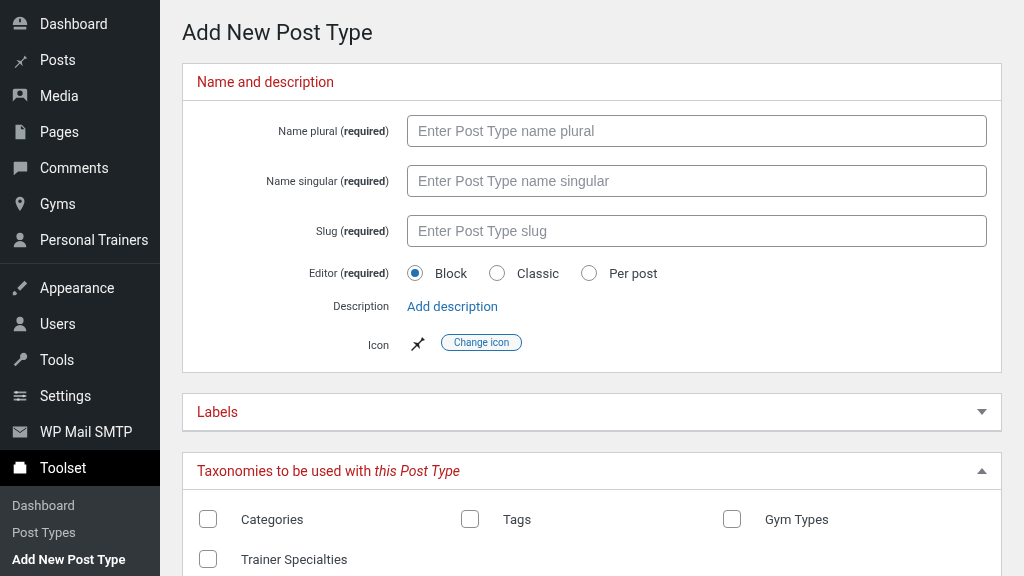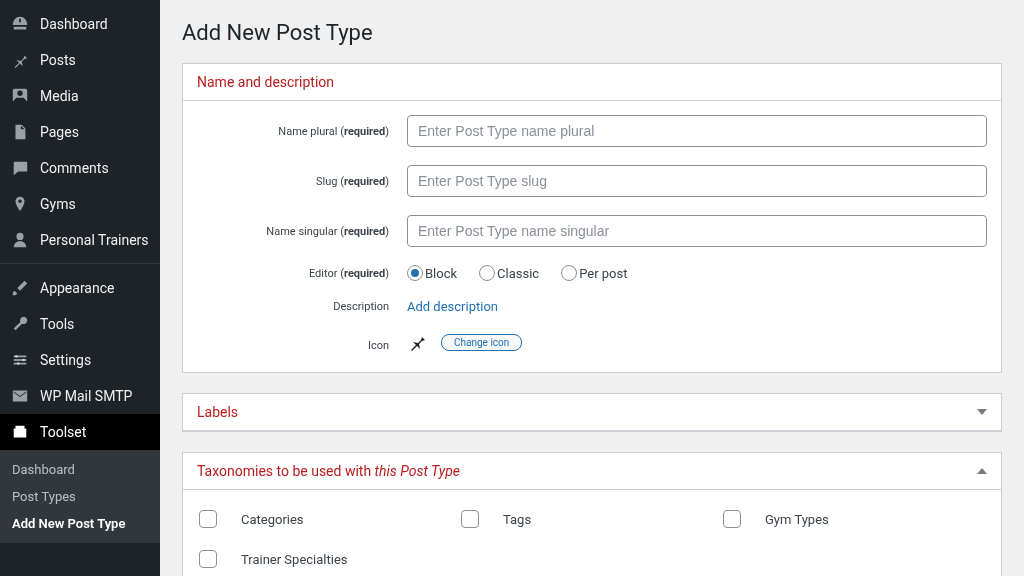--- a/index.html
+++ b/index.html
@@ -121,21 +121,21 @@
   .text-input {
     width: 100%;
     padding: 7px 10px;
     border: 1px solid #8c8f94;
     border-radius: 4px;
     font-size: 14px;
     color: #2c3338;
     background: #fff;
   }
   .text-input::placeholder { color: #8a8f98; }
-  .radio-option { display: inline-flex; align-items: center; gap: 2px; cursor: pointer; }
+  .radio-option { display: inline-flex; align-items: center; gap: 12px; cursor: pointer; }
   .radio {
     width: 16px; height: 16px;
     border: 1px solid #8c8f94;
     border-radius: 50%;
     display: inline-flex;
     align-items: center;
     justify-content: center;
     background: #fff;
   }
   .radio.checked::after {
@@ -241,20 +241,28 @@
       <span class="menu-icon">
         <svg viewBox="0 0 20 20" width="18" height="18" fill="currentColor">
             <path d="M15 2l3 3-8 8-3-3 8-8zM4 13l3 3-2 2H2v-3l2-2z"></path>
           </svg>
       </span>
       <span class="menu-label">Appearance</span>
     </div>
     <div class="menu-item">
       <span class="menu-icon">
         <svg viewBox="0 0 20 20" width="18" height="18" fill="currentColor">
+            <path d="M10 10a4 4 0 100-8 4 4 0 000 8zm-7 8a7 7 0 0114 0H3z"></path>
+          </svg>
+      </span>
+      <span class="menu-label">Users</span>
+    </div>
+    <div class="menu-item">
+      <span class="menu-icon">
+        <svg viewBox="0 0 20 20" width="18" height="18" fill="currentColor">
             <path d="M14 2a4 4 0 00-3.6 5.7L3 15l2 2 7.3-7.4A4 4 0 1014 2z"></path>
           </svg>
       </span>
       <span class="menu-label">Tools</span>
     </div>
     <div class="menu-item">
       <span class="menu-icon">
         <svg viewBox="0 0 20 20" width="18" height="18" fill="currentColor">
             <rect x="3" y="5" width="14" height="2"></rect>
             <rect x="3" y="9" width="14" height="2"></rect>
@@ -301,32 +309,32 @@
       <div class="field-row">
         <div class="field-label">
           <span>Name plural</span> (<strong>required</strong>)
         </div>
         <div class="field-control">
           <input class="text-input" type="text" placeholder="Enter Post Type name plural" style="">
         </div>
       </div>
       <div class="field-row">
         <div class="field-label">
+          <span>Name singular</span> (<strong>required</strong>)
+        </div>
+        <div class="field-control">
+          <input class="text-input" type="text" placeholder="Enter Post Type name singular" style="">
+        </div>
+      </div>
+      <div class="field-row">
+        <div class="field-label">
           <span>Slug</span> (<strong>required</strong>)
         </div>
         <div class="field-control">
           <input class="text-input" type="text" placeholder="Enter Post Type slug" style="">
-        </div>
-      </div>
-      <div class="field-row">
-        <div class="field-label">
-          <span>Name singular</span> (<strong>required</strong>)
-        </div>
-        <div class="field-control">
-          <input class="text-input" type="text" placeholder="Enter Post Type name singular" style="">
         </div>
       </div>
       <div class="field-row">
         <div class="field-label">
           <span>Editor</span> (<strong>required</strong>)
         </div>
         <div class="field-control">
           <label class="radio-option">
             <span class="radio checked"></span>
             <span>Block</span>

